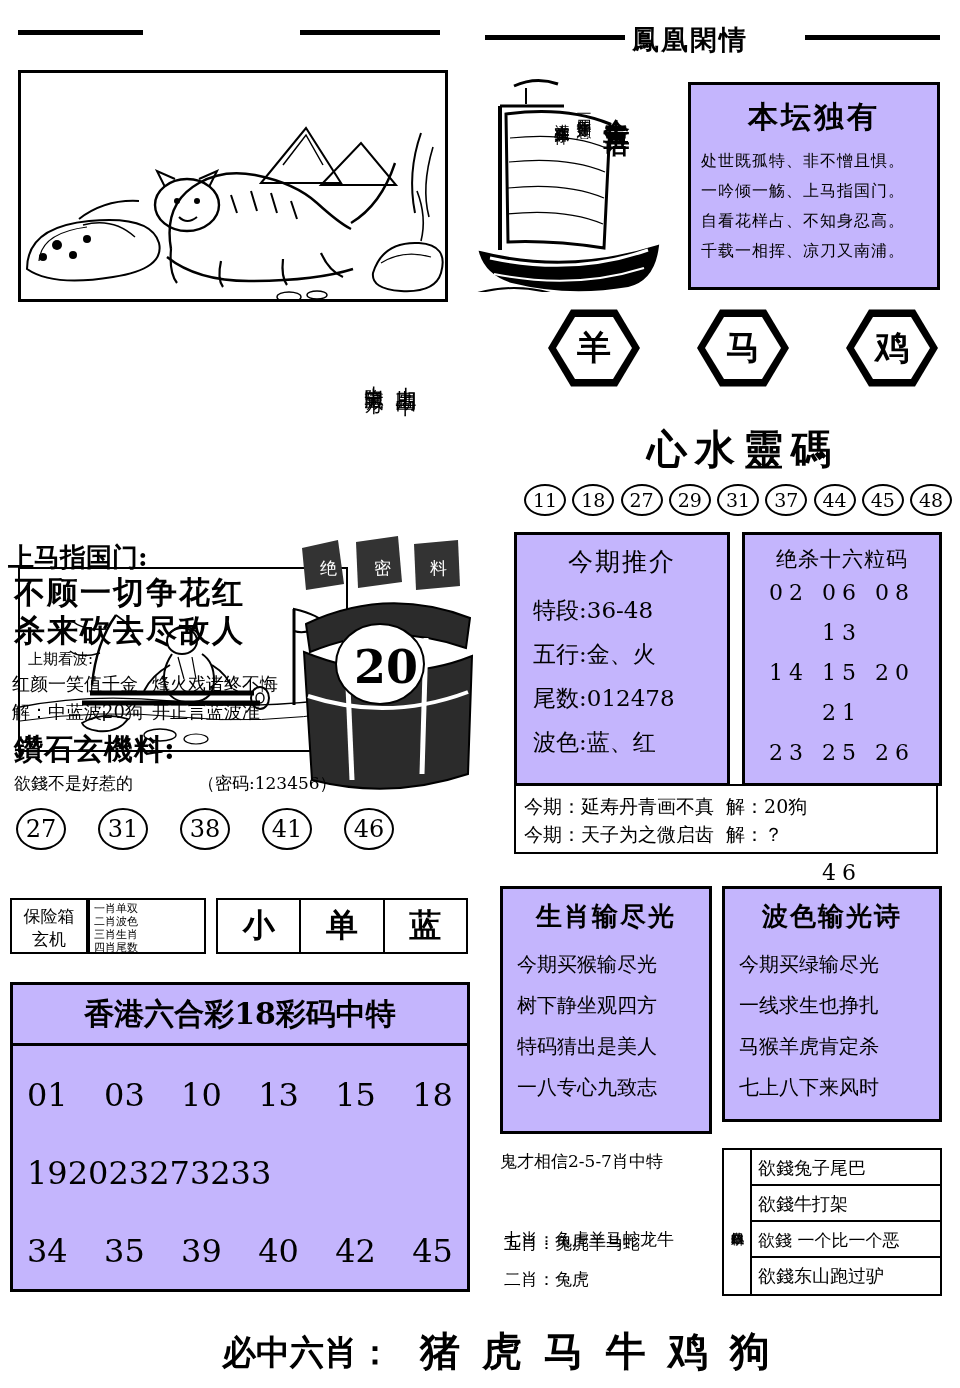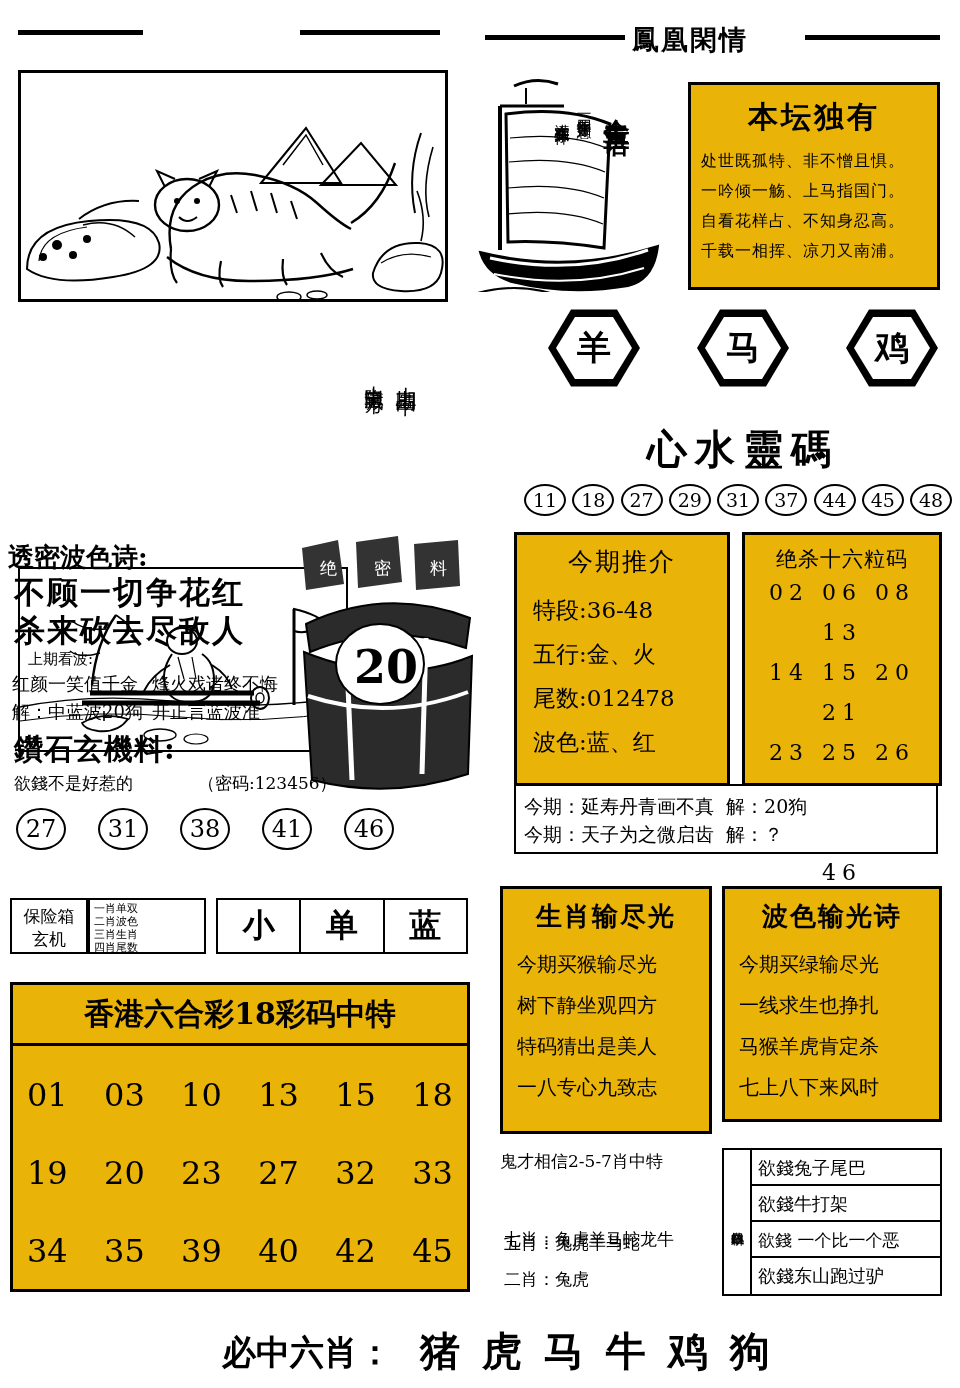--- a/index.html
+++ b/index.html
@@ -18,21 +18,21 @@
   .rule{height:5px;background:#000;}
 
   .header-title{
     font-family:"DejaVu Serif", serif;
     font-weight:bold;
     font-size:27px;
     letter-spacing:2px;
   }
 
   
-  .box{border:3px solid #000;background:#eab308;box-sizing:border-box;}
+  .box{border:3px solid #000;background:#c4b5fd;box-sizing:border-box;}
   .box2{border:2px solid #000;background:#fff;box-sizing:border-box;}
 
   
   .illus{position:relative;overflow:hidden;background:#fff;}
   .illus svg{display:block;}
   .serif{font-family:"DejaVu Serif", serif;}
   .b{font-weight:bold;}
   .center{text-align:center;}
   .vert{writing-mode:vertical-rl;text-orientation:upright;}
 
@@ -270,21 +270,21 @@
 
   <div class="abs box2" style="left:514px;top:784px;width:424px;height:70px;padding:6px 8px;">
     <div class="serif" style="font-size:19px;line-height:28px;">
       <span>今期：</span><span>延寿丹青画不真</span>&nbsp;&nbsp;<span>解：20狗</span>
     </div>
     <div class="serif" style="font-size:19px;line-height:28px;">
       <span>今期：</span><span>天子为之微启齿</span>&nbsp;&nbsp;<span>解：？</span>
     </div>
   </div>
 
-  <div class="abs serif b" style="left:8px;top:540px;font-size:26px;">透密波色诗:</div>
+  <div class="abs serif b" style="left:8px;top:540px;font-size:26px;">上马指国门:</div>
   <div class="abs serif b" style="left:14px;top:572px;font-size:31px;letter-spacing:2px;">不顾一切争花红</div>
   <div class="abs serif b" style="left:14px;top:610px;font-size:31px;letter-spacing:2px;">杀来砍去尽敌人</div>
   <div class="abs serif" style="left:28px;top:650px;font-size:15px;">上期看波:</div>
   <div class="abs serif" style="left:12px;top:672px;font-size:18px;">红颜一笑值千金</div>
   <div class="abs serif" style="left:152px;top:672px;font-size:18px;">烽火戏诸终不悔</div>
   <div class="abs serif" style="left:12px;top:700px;font-size:18px;">解：中蓝波20狗</div>
   <div class="abs serif" style="left:152px;top:700px;font-size:18px;">开正言蓝波准</div>
 
   <div class="abs" style="left:288px;top:528px;width:200px;height:270px;">
     <svg width="200" height="270" viewBox="0 0 200 270">
@@ -347,21 +347,21 @@
     <div class="center serif b" style="font-size:30px;line-height:58px;border-bottom:3px solid #000;">香港六合彩18彩码中特</div>
     <div style="padding:10px 14px;">
       <div class="serif center" style="font-size:32px;line-height:78px;display:flex;justify-content:space-between;">
         <span>01</span>
         <span>03</span>
         <span>10</span>
         <span>13</span>
         <span>15</span>
         <span>18</span>
       </div>
-      <div class="serif center" style="font-size:32px;line-height:78px;display:flex;justify-content:space-between;">
+      <div class="serif center" style="font-size:32px;line-height:78px;display:flex;justify-content:flex-start;">
         <span>19</span>
         <span>20</span>
         <span>23</span>
         <span>27</span>
         <span>32</span>
         <span>33</span>
       </div>
       <div class="serif center" style="font-size:32px;line-height:78px;display:flex;justify-content:space-between;">
         <span>34</span>
         <span>35</span>

